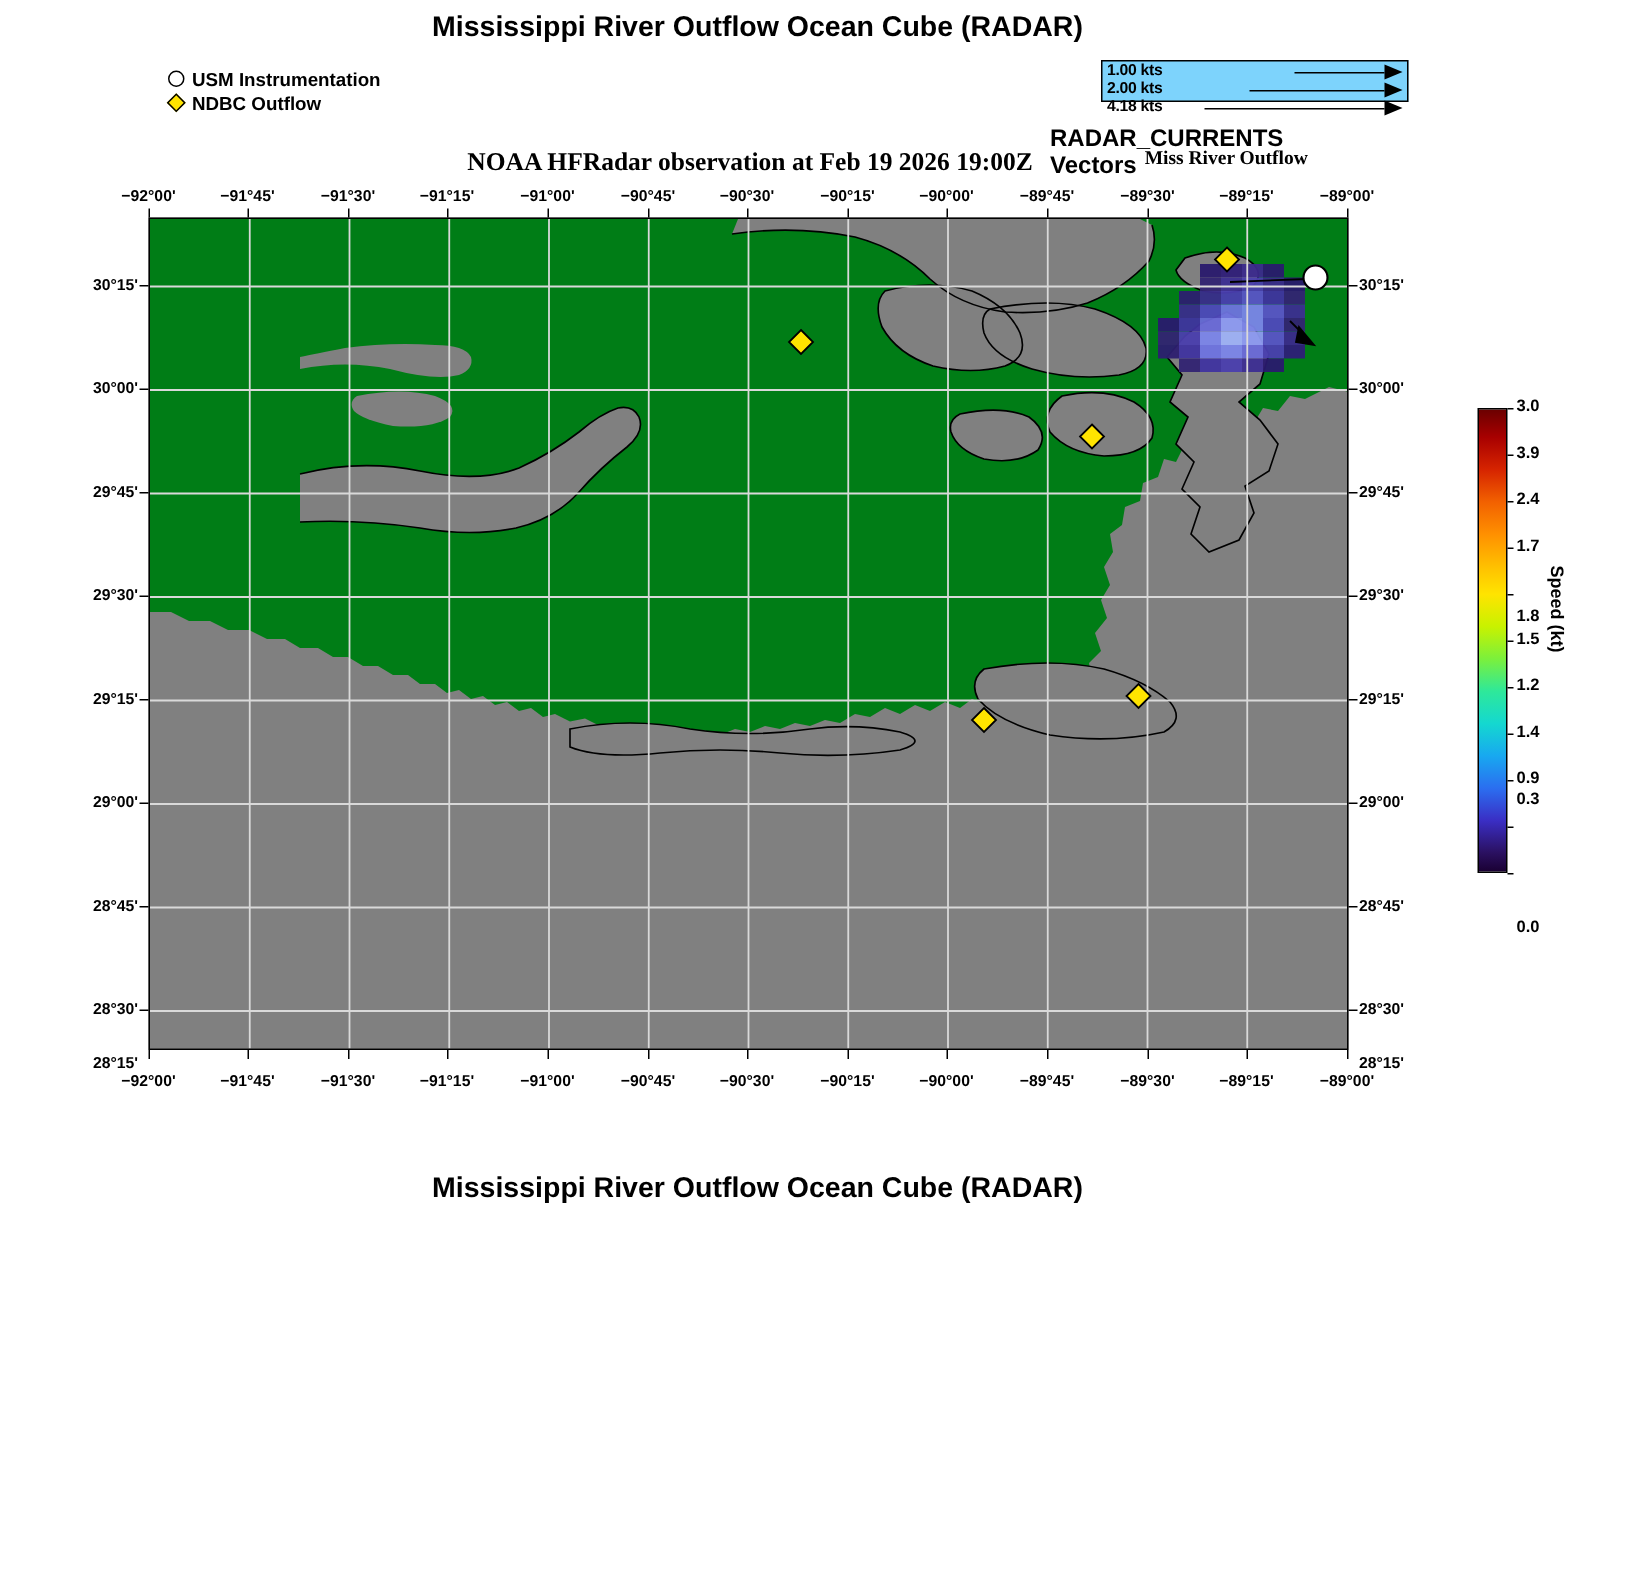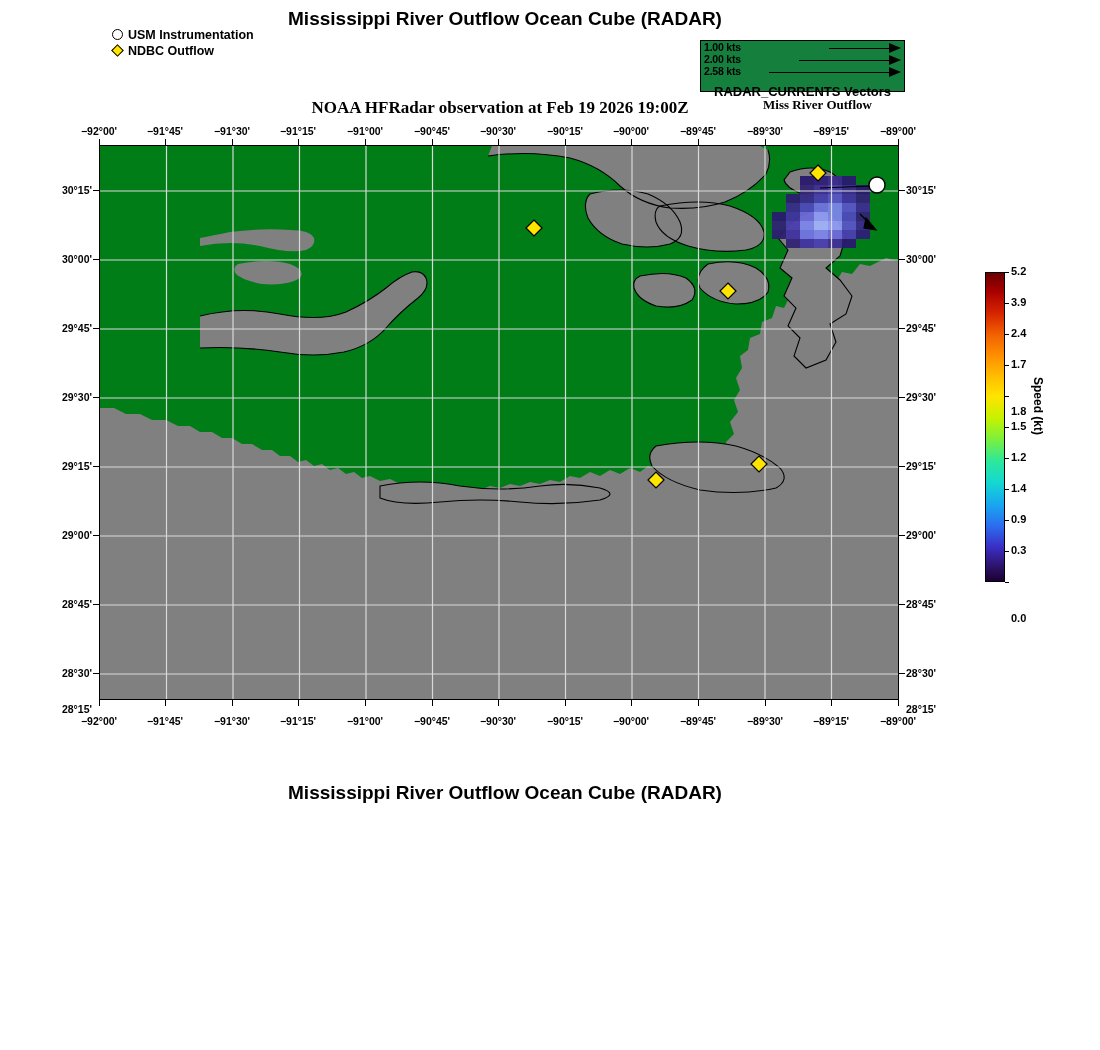--- a/index.html
+++ b/index.html
@@ -41,21 +41,21 @@
   #region-label {
     left: 700px; top: 97px; width: 235px;
     text-align: center;
     font-family: "Liberation Serif", serif;
     font-weight: bold;
     font-size: 13px;
   }
 
   
   #legend {
-    left: 110px; top: 28px;
+    left: 110px; top: 46px;
   }
   .legend-row {
     display: flex;
     align-items: center;
     height: 15px;
     margin-bottom: 1px;
   }
   .legend-sym {
     width: 18px; height: 15px;
     position: relative;
@@ -80,24 +80,24 @@
     left: 2.5px; top: 2px;
     width: 9px; height: 9px;
     background: #ffe400;
     border: 1.2px solid #000;
     transform: rotate(45deg);
     box-sizing: border-box;
   }
 
   
   #vector-key {
-    left: 700px; top: 40px;
-    width: 205px; height: 52px;
+    left: 734px; top: 40px;
+    width: 205px; height: 28px;
     border: 1.3px solid #000;
-    background: #15803d;
+    background: #7dd3fc;
     box-sizing: border-box;
   }
   .vk-row {
     position: absolute;
     left: 0; width: 205px; height: 12.6px;
   }
   .vk-label {
     position: absolute;
     left: 3px; top: -1px;
     font-size: 10.5px;
@@ -113,22 +113,21 @@
   .vk-head {
     position: absolute;
     top: 1px;
     width: 0; height: 0;
     border-top: 5px solid transparent;
     border-bottom: 5px solid transparent;
     border-left: 12px solid #000;
   }
   #vector-key-caption {
     left: 700px; top: 84px; width: 205px;
-    text-align: center;
-    font-size: 13px;
+    font-size: 16px;
     font-weight: bold;
   }
 
   
   #map-frame {
     left: 99px; top: 145px;
     width: 800px; height: 555px;
     border: 1.2px solid #000;
     box-sizing: border-box;
     background: #808080;
@@ -216,21 +215,21 @@
     <span class="vk-label">1.00 kts</span>
     <span class="vk-line" style="left:128px; width:60px;"></span>
     <span class="vk-head" style="left:188px;"></span>
   </div>
   <div class="vk-row" style="top:13px;">
     <span class="vk-label">2.00 kts</span>
     <span class="vk-line" style="left:98px; width:90px;"></span>
     <span class="vk-head" style="left:188px;"></span>
   </div>
   <div class="vk-row" style="top:25px;">
-    <span class="vk-label">2.58 kts</span>
+    <span class="vk-label">4.18 kts</span>
     <span class="vk-line" style="left:68px; width:120px;"></span>
     <span class="vk-head" style="left:188px;"></span>
   </div>
 </div>
 <div class="abs" id="vector-key-caption">RADAR_CURRENTS Vectors</div>
 
 <div class="abs" id="subtitle">NOAA HFRadar observation at Feb 19 2026 19:00Z</div>
 <div class="abs" id="region-label">Miss River Outflow</div>
 
 <div class="abs" id="map-frame">
@@ -514,28 +513,28 @@
   <div class="cb-tick" style="top:62px;"></div>
   <div class="cb-tick" style="top:93px;"></div>
   <div class="cb-tick" style="top:124px;"></div>
   <div class="cb-tick" style="top:155px;"></div>
   <div class="cb-tick" style="top:186px;"></div>
   <div class="cb-tick" style="top:217px;"></div>
   <div class="cb-tick" style="top:248px;"></div>
   <div class="cb-tick" style="top:279px;"></div>
   <div class="cb-tick" style="top:310px;"></div>
 
-  <div class="cb-tick-label" style="top:0px;">5.2</div>
+  <div class="cb-tick-label" style="top:0px;">3.0</div>
   <div class="cb-tick-label" style="top:31px;">3.9</div>
   <div class="cb-tick-label" style="top:62px;">2.4</div>
   <div class="cb-tick-label" style="top:93px;">1.7</div>
   <div class="cb-tick-label" style="top:140px;">1.8</div>
   <div class="cb-tick-label" style="top:155px;">1.5</div>
   <div class="cb-tick-label" style="top:186px;">1.2</div>
   <div class="cb-tick-label" style="top:217px;">1.4</div>
   <div class="cb-tick-label" style="top:248px;">0.9</div>
-  <div class="cb-tick-label" style="top:279px;">0.3</div>
+  <div class="cb-tick-label" style="top:262px;">0.3</div>
   <div class="cb-tick-label" style="top:310px;margin-top:30px;">0.0</div>
 
   <div id="cb-title">Speed (kt)</div>
 </div>
 
 <div class="abs" id="bottom-title">Mississippi River Outflow Ocean Cube (RADAR)</div>
 
 </body></html>

